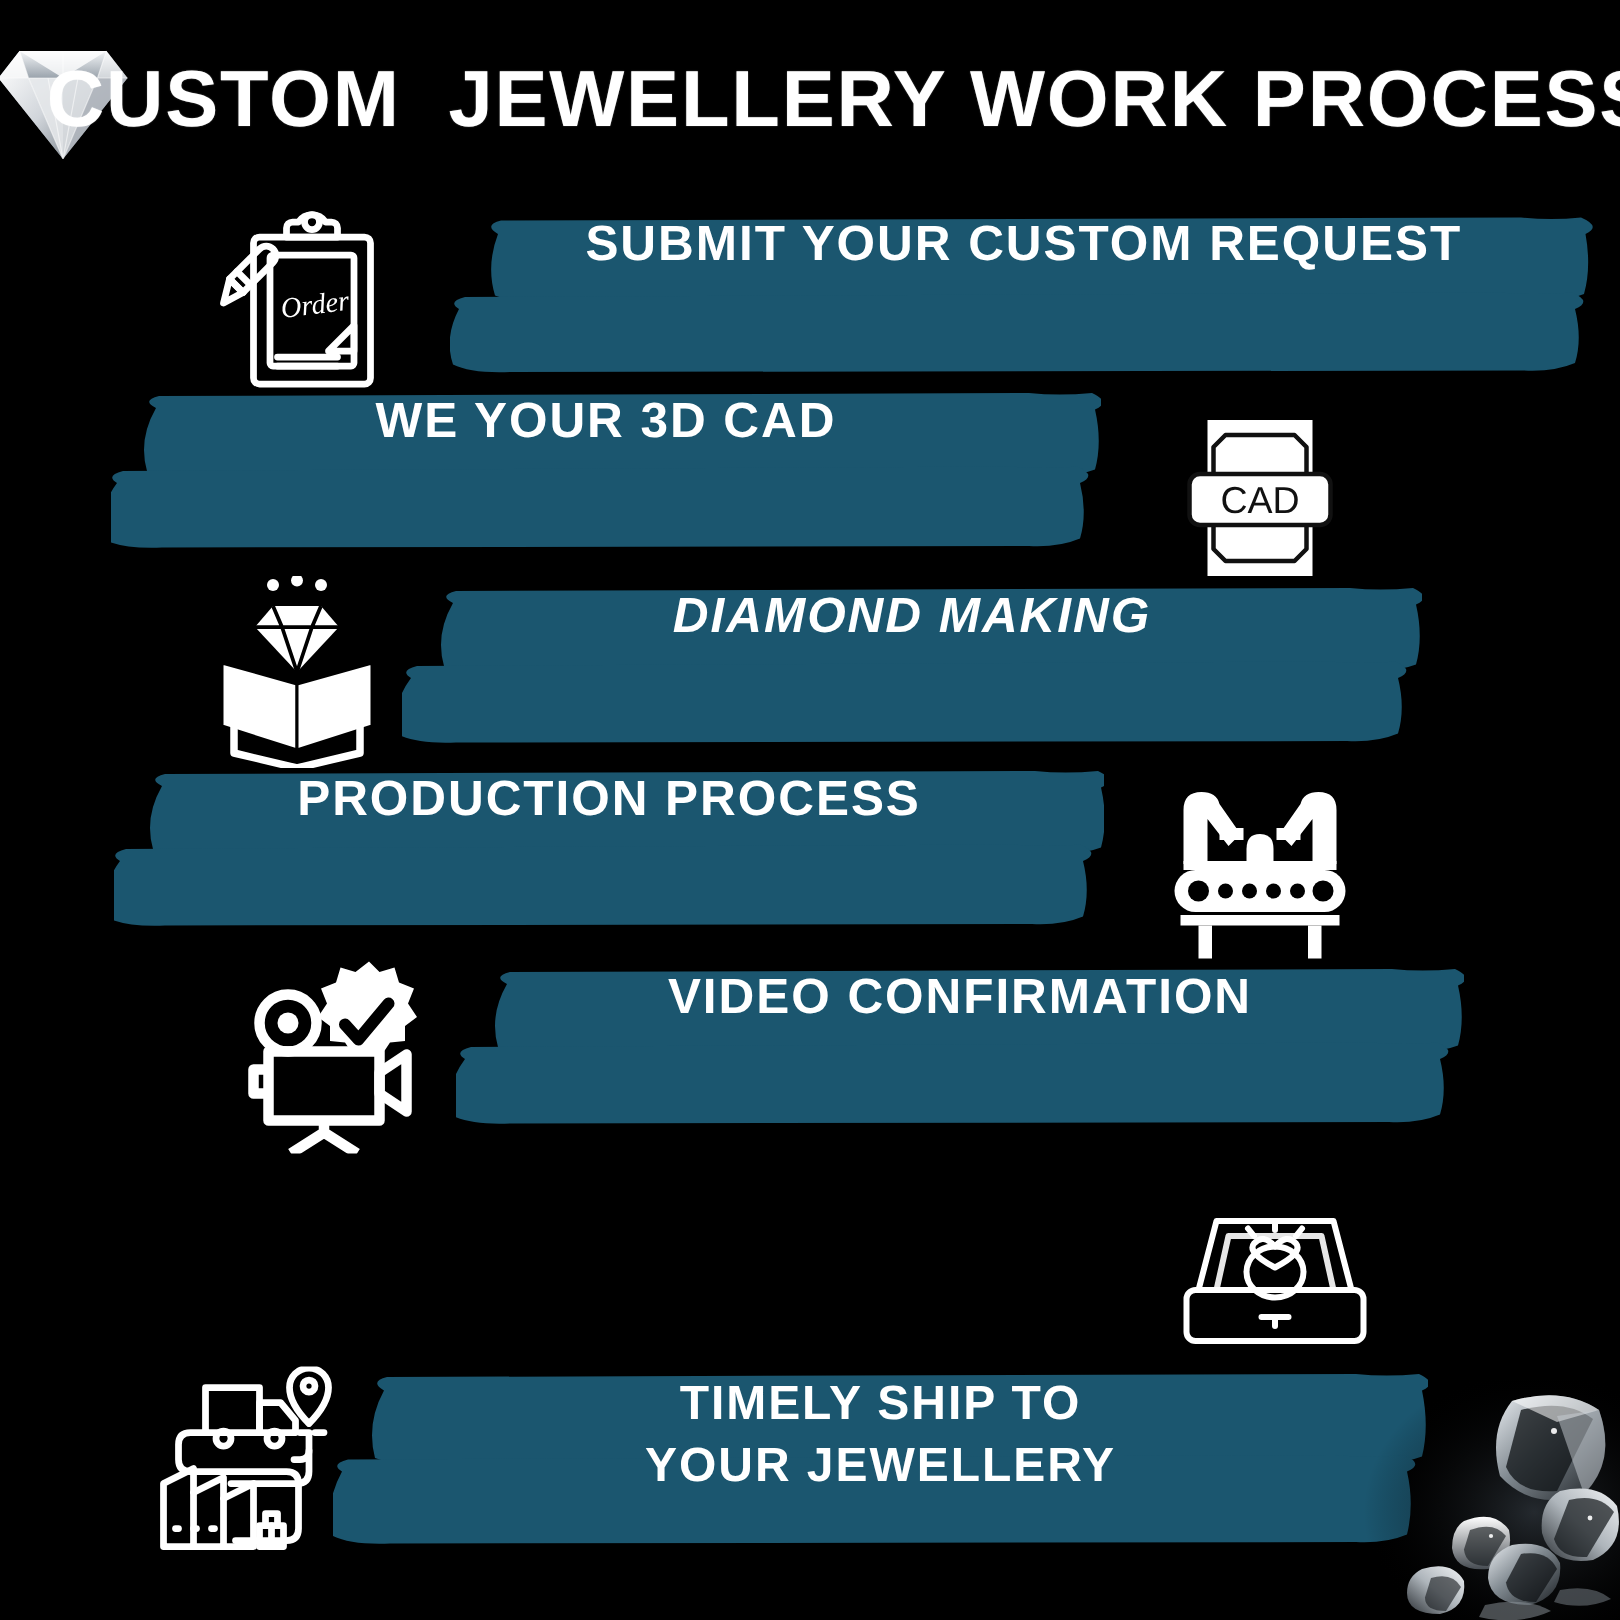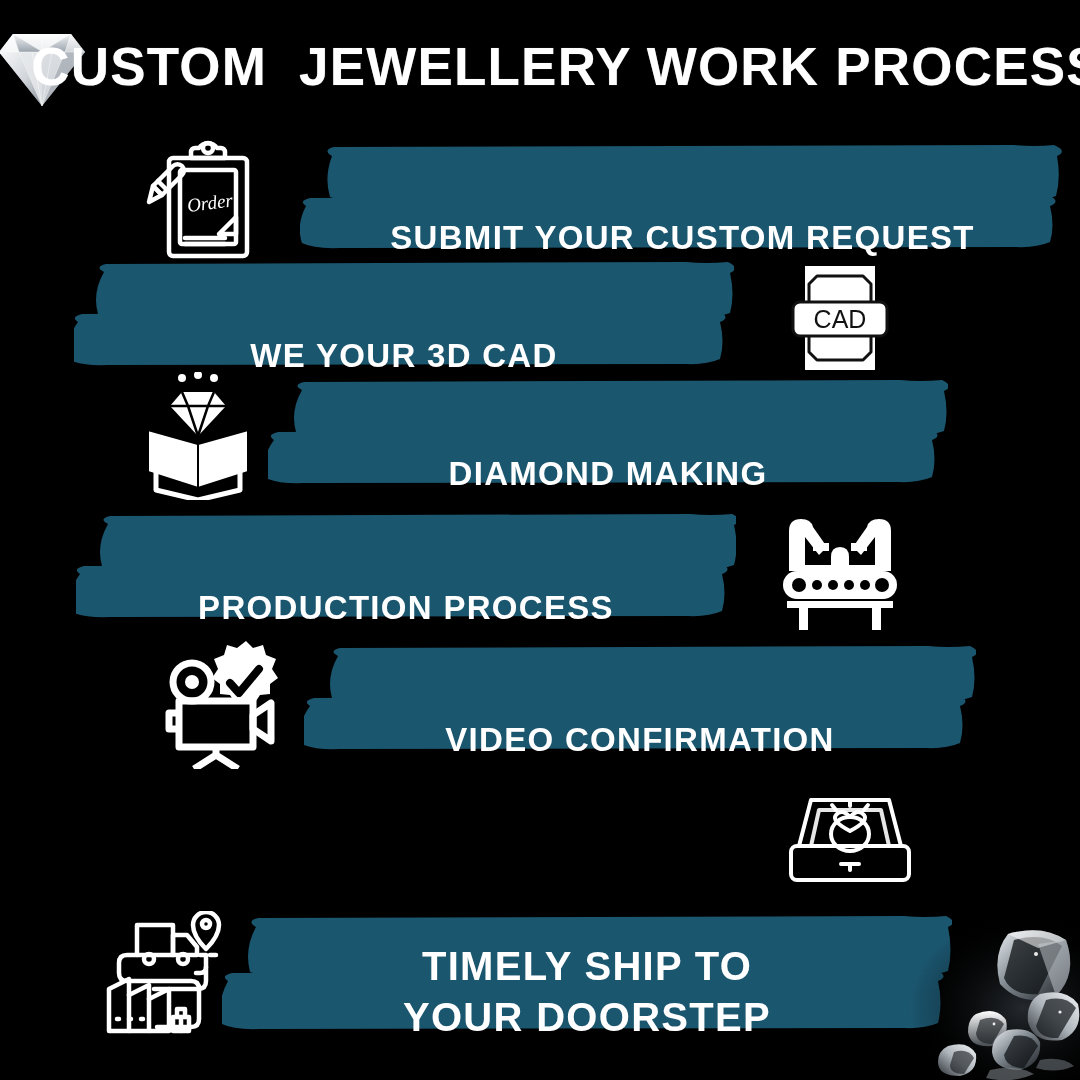--- a/index.html
+++ b/index.html
@@ -24,38 +24,38 @@
     padding-left:54px;
     font-family:"Liberation Sans", sans-serif;
     text-shadow:0 0 1px rgba(255,255,255,.4);
   }
 
   
   .row{position:absolute;left:0;width:1080px;height:140px;}
   .row .icon-slot{position:absolute;top:0;width:160px;height:140px;
         display:flex;align-items:center;justify-content:center;}
   .row.left-icon  .icon-slot{left:118px;}
-  .row.right-icon .icon-slot{right:180px;}
+  .row.right-icon .icon-slot{right:180px;align-items:flex-end;}
 
   .banner{position:absolute;top:14px;height:112px;}
   .banner .stroke{position:absolute;left:0;top:0;width:100%;height:100%;}
   .banner .label{
     position:absolute;left:0;top:0;width:100%;height:100%;
-    display:flex;flex-direction:column;align-items:center;justify-content:flex-end;
+    display:flex;flex-direction:column;align-items:center;justify-content:flex-start;
     color:#ffffff;font-weight:700;font-size:33px;letter-spacing:1.3px;
     white-space:pre;line-height:1.08;text-align:center;
     font-family:"Liberation Sans", sans-serif;
   }
   .banner .label .ln{display:block;}
-  .banner.two-line .label{font-size:40px;line-height:1.28;}
+  .banner.two-line .label{font-size:32px;line-height:1.28;}
 
   
   #row1{top:130px;}
   #row2{top:248px;}
-  #row3{top:366px;}
+  #row3{top:378px;font-style:italic;}
   #row4{top:500px;}
   #row5{top:632px;margin-left:16px;}
   #row6{top:772px;}
   #row7{top:905px;}
 
   
   #banner1{left:300px;width:765px;}
   #banner2{left:74px;width:660px;}
   #banner3{left:268px;width:680px;}
   #banner4{left:76px;width:660px;}
@@ -332,21 +332,21 @@
     </div>
     <div class="banner two-line" id="banner7">
       <svg class="stroke" viewBox="0 0 730 128" preserveAspectRatio="none">
         <g fill="#1b566f">
           <path d="M34,12 q-10,-6 2,-9 l646,-2 q20,2 42,0 q13,6 2,11 q5,24 0,44 q-13,5 -32,4 l-630,1 q-24,1 -36,-4 q-6,-23 6,-45 z"></path>
           <path d="M6,66 q-8,-5 4,-8 l658,-3 q22,2 46,0 q14,6 2,11 q5,22 0,42 q-14,6 -34,5 l-644,1 q-26,1 -38,-5 q-6,-21 6,-43 z"></path>
         </g>
       </svg>
       <div class="label">
         <span class="ln">TIMELY SHIP TO</span>
-        <span class="ln">YOUR DOORSTEP</span>
+        <span class="ln">YOUR JEWELLERY</span>
       </div>
     </div>
   </div>
 
   <div class="diamond-cluster">
     <svg viewBox="0 0 190 160" width="190" height="160">
       <defs>
         <linearGradient id="c1" x1="0" y1="0" x2="1" y2="1">
           <stop offset="0%" stop-color="#e9edf1"></stop>
             <stop offset="45%" stop-color="#7f888f"></stop>

